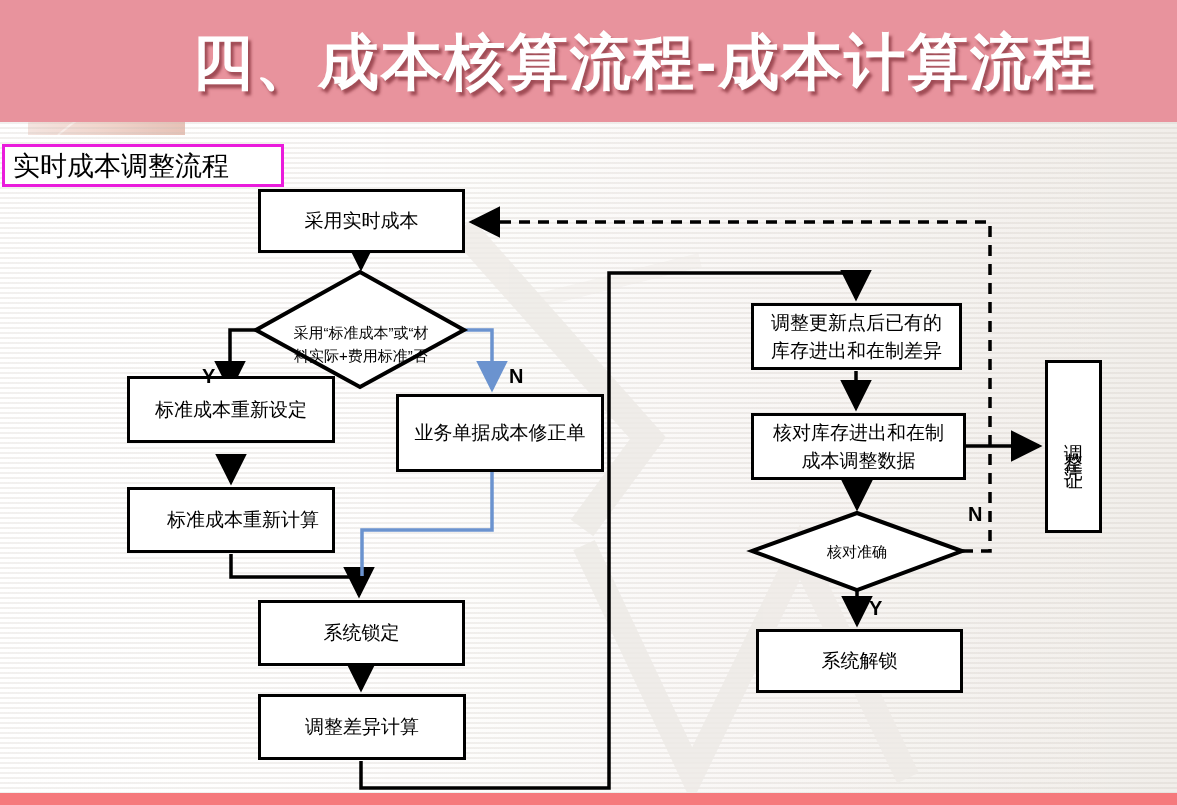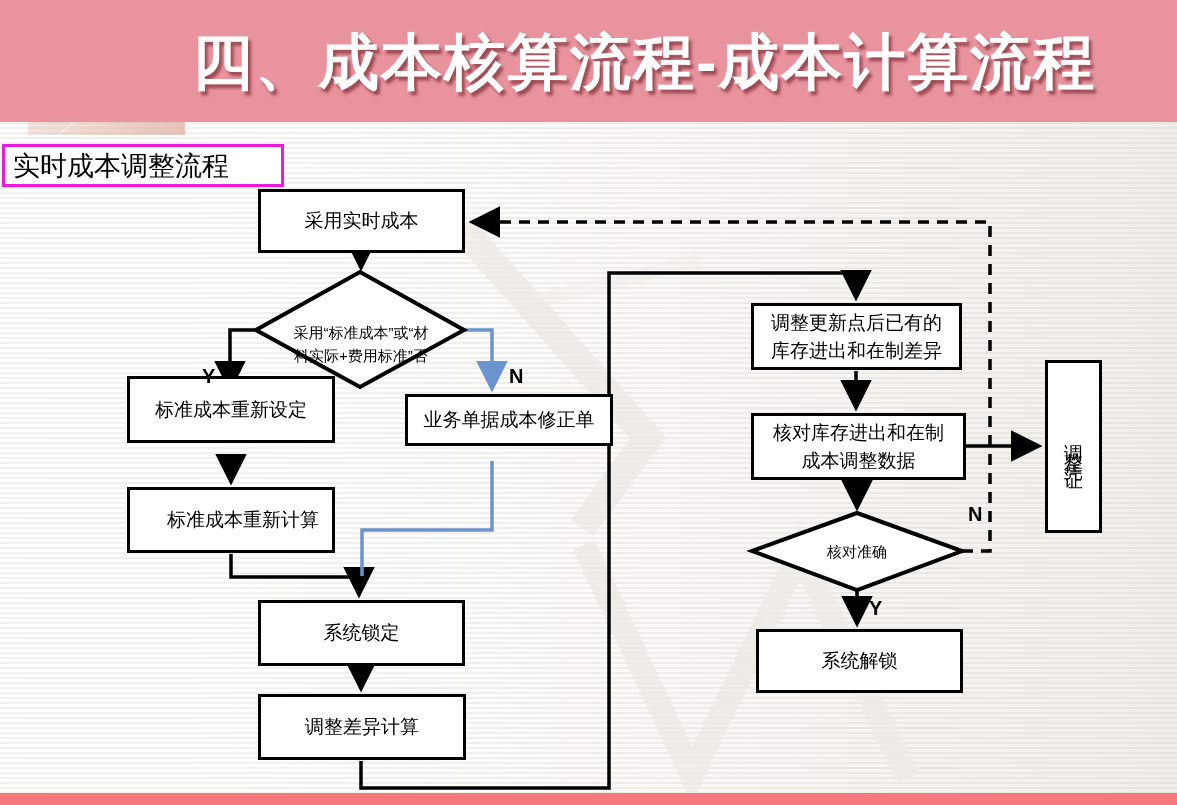--- a/index.html
+++ b/index.html
@@ -127,21 +127,21 @@
   <div class="section-label">实时成本调整流程</div>
 
   <div class="node" style="left:258px;top:189px;width:207px;height:64px;">采用实时成本</div>
 
   <div class="dtext" style="left:292px;top:294px;width:138px;margin-top:28px;">采用“标准成本”或“材料实际+费用标准”否</div>
 
   <div class="node" style="left:127px;top:376px;width:208px;height:67px;">标准成本重新设定</div>
 
   <div class="node" style="left:127px;top:487px;width:208px;height:66px;padding-left:24px;">标准成本重新计算</div>
 
-  <div class="node" style="left:405px;top:394px;width:208px;height:52px;">业务单据成本修正单</div>
+  <div class="node" style="left:396px;top:394px;width:208px;height:78px;">业务单据成本修正单</div>
 
   <div class="node" style="left:258px;top:600px;width:207px;height:66px;">系统锁定</div>
 
   <div class="node" style="left:258px;top:694px;width:208px;height:66px;">调整差异计算</div>
 
   <div class="node wrap2" style="left:751px;top:303px;width:211px;height:67px;">调整更新点后已有的库存进出和在制差异</div>
 
   <div class="node wrap2" style="left:751px;top:413px;width:215px;height:67px;">核对库存进出和在制成本调整数据</div>
 
   <div class="dtext" style="left:792px;top:543px;width:130px;font-family:Liberation Mono, monospace;">核对准确</div>

